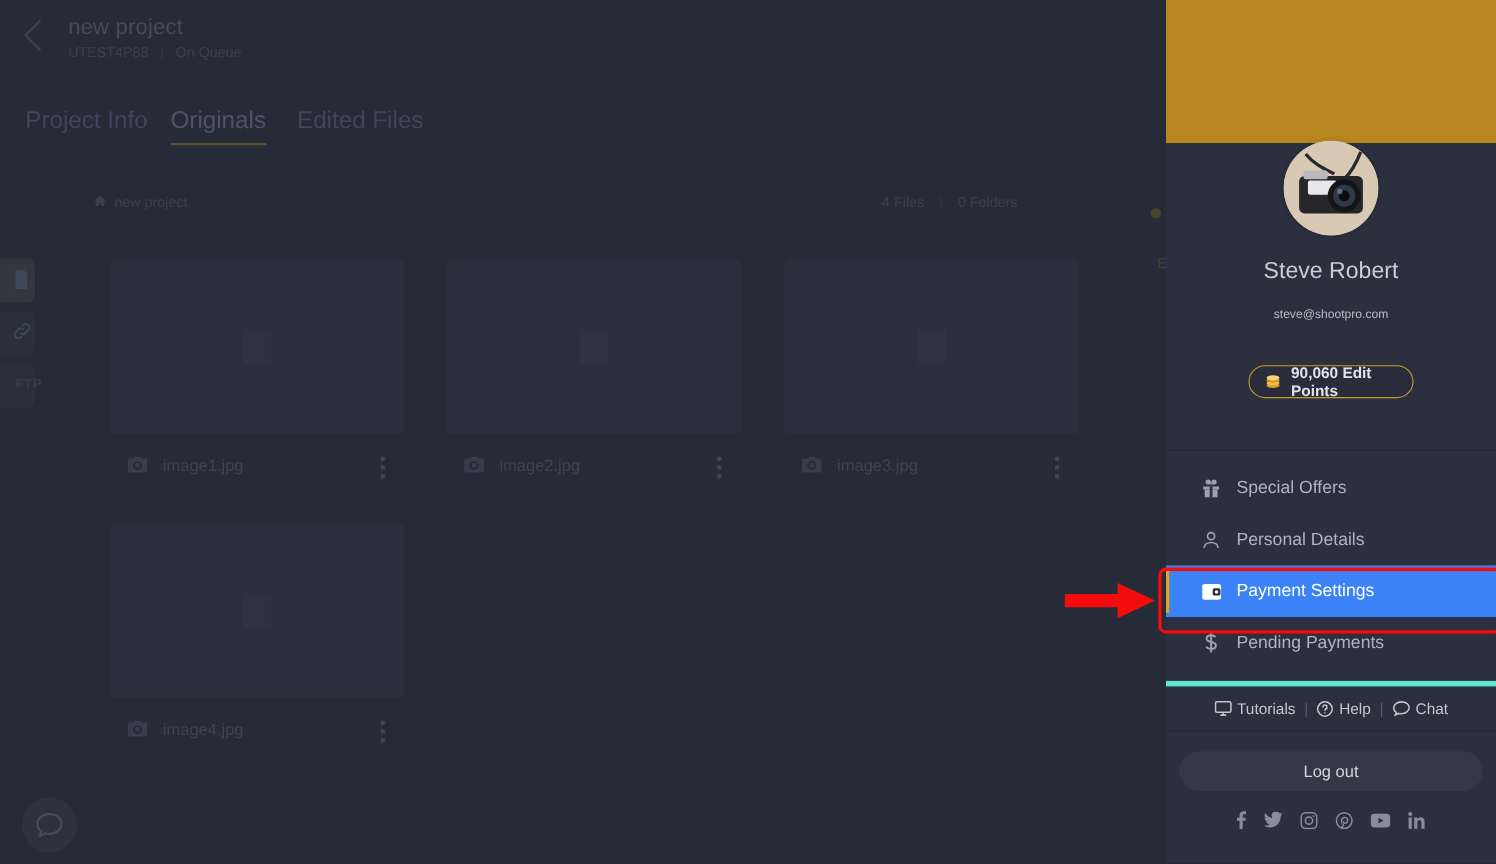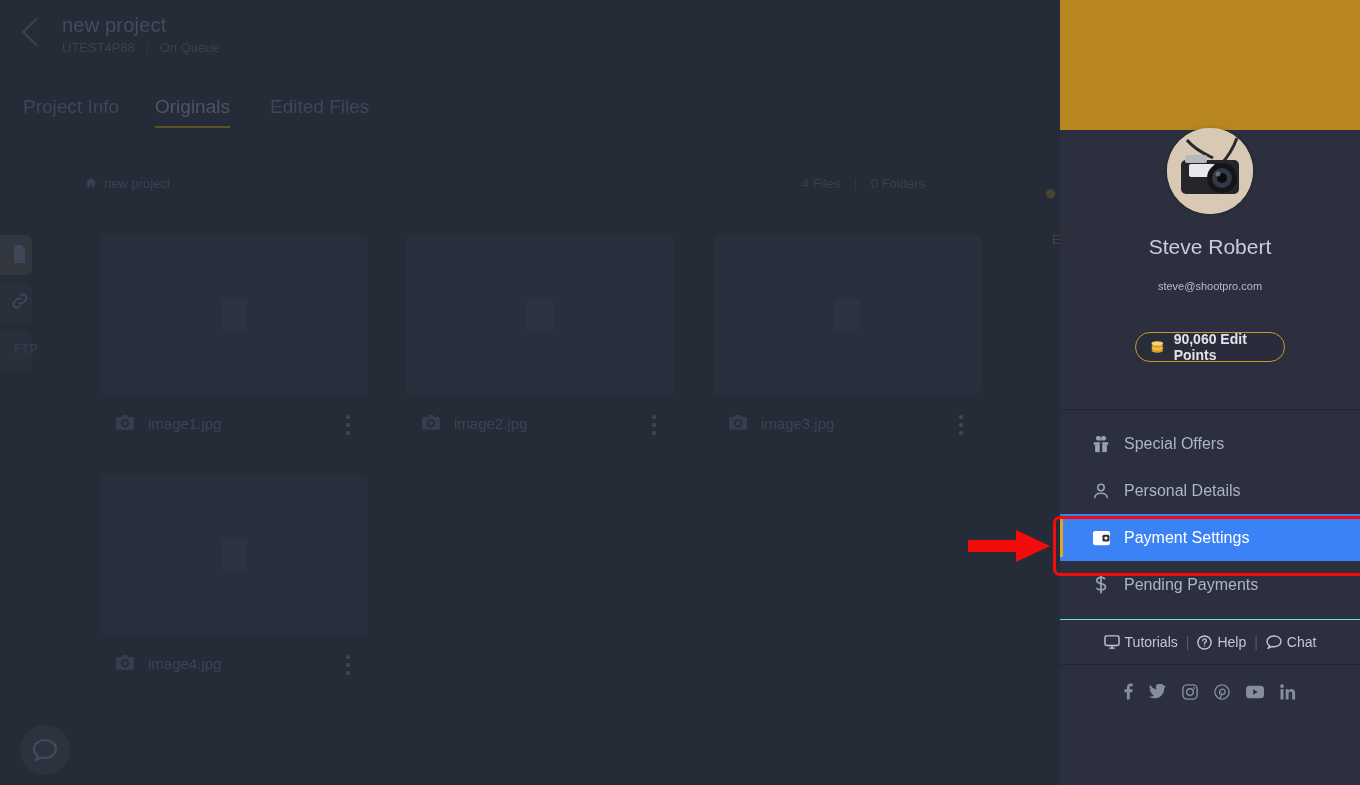--- a/index.html
+++ b/index.html
@@ -26,21 +26,21 @@
     font-size: 20px; color: #454b5c; letter-spacing: .2px;
   }
   .proj-sub {
     position: absolute; left: 62px; top: 40px;
     font-size: 13px; color: #3a4050;
   }
   .proj-sub .sep { color: #32384a; margin: 0 7px; }
 
   .tabs { position: absolute; left: 0; top: 96px; width: 1060px; height: 40px; }
   .tab {
-    position: absolute; top: 0; font-size: 19px; color: #40465a; padding-bottom: 10px;
+    position: absolute; top: 0; font-size: 22px; color: #40465a; padding-bottom: 10px;
   }
   .tab.t0 { left: 23px; }
   .tab.t1 { left: 155px; color: #4d5468; }
   .tab.t2 { left: 270px; }
   .tab.active::after {
     content: ""; position: absolute; left: 0; right: 0; bottom: 0;
     height: 2px; background: #5e5024;
   }
 
   .crumbbar { position: absolute; left: 0; top: 172px; width: 1060px; height: 30px; }
@@ -140,21 +140,21 @@
   .mi .mic { width: 22px; display: flex; justify-content: center; color: #9aa1b2; }
   .mi.sel { color: #ffffff; background: #3b82f6; }
   .mi.sel .mic { color: #ffffff; }
   .mi.sel::before {
     content: ""; position: absolute; left: 0; top: 4px; bottom: 4px;
     width: 3px; background: #e0a326;
   }
 
   .links {
     margin-top: 11px; height: 46px;
-    border-top: 1px solid #5eead4; border-bottom: 1px solid #232735;
+    border-top: 5px solid #5eead4; border-bottom: 1px solid #232735;
     display: flex; align-items: center; justify-content: center; gap: 8px;
     font-size: 14px; color: #c2c7d3;
   }
   .links .lk { display: flex; align-items: center; gap: 5px; }
   .links .bar { color: #555b6b; }
 
   .logout {
     margin: 18px auto 0; width: 276px; height: 36px; border-radius: 18px;
     background: #333846; color: #d2d7e1; font-size: 15px;
     display: flex; align-items: center; justify-content: center;
@@ -396,20 +396,21 @@
       </span>
       <span class="bar">|</span>
       <span class="lk">
         <svg width="16" height="14" viewBox="0 0 18 16" fill="none" stroke="currentColor" stroke-width="1.6">
           <path d="M9 1.2c-4.4 0-8 2.8-8 6.3 0 1.9 1 3.6 2.7 4.7L2.5 15l3.8-1.8c.85.2 1.75.3 2.7.3 4.4 0 8-2.8 8-6.3S13.4 1.2 9 1.2Z"></path>
         </svg>
         <span>Chat</span>
       </span>
     </div>
 
+    <div class="logout">Log out</div>
 
     <div class="social">
       <span>
         <svg width="9" height="17" viewBox="0 0 10 18" fill="currentColor">
             <path d="M6.4 18V9.8h2.7l.4-3.2H6.4V4.6c0-.9.3-1.5 1.6-1.5h1.7V.2C9.4.1 8.4 0 7.2 0 4.8 0 3.2 1.5 3.2 4.2v2.4H.5v3.2h2.7V18z"></path>
           </svg>
       </span>
       <span>
         <svg width="17" height="15" viewBox="0 0 18 15" fill="currentColor">
             <path d="M18 1.8c-.66.3-1.37.5-2.12.59a3.7 3.7 0 0 0 1.62-2.04c-.71.42-1.5.73-2.34.9A3.69 3.69 0 0 0 7.78 4.6c0 .29.03.57.1.84A10.47 10.47 0 0 1 1.25.68a3.69 3.69 0 0 0 1.14 4.92 3.66 3.66 0 0 1-1.67-.46v.05a3.69 3.69 0 0 0 2.96 3.62c-.54.15-1.1.17-1.66.06a3.69 3.69 0 0 0 3.44 2.56A7.4 7.4 0 0 1 0 13.05a10.44 10.44 0 0 0 5.66 1.66c6.79 0 10.5-5.62 10.5-10.5l-.01-.48A7.5 7.5 0 0 0 18 1.8z"></path>

